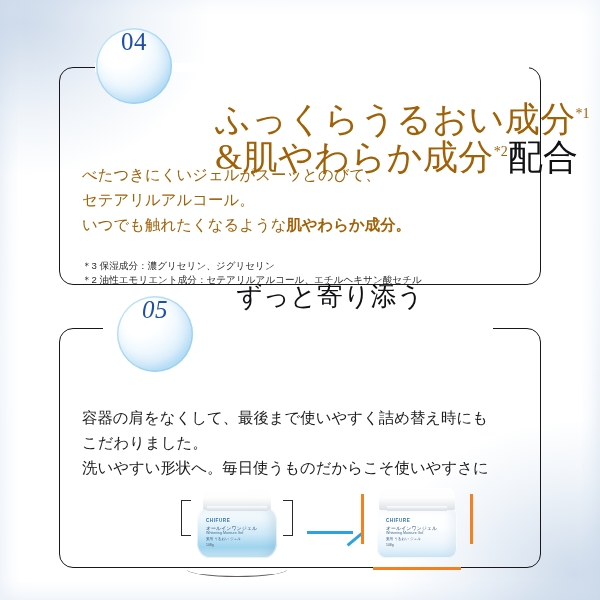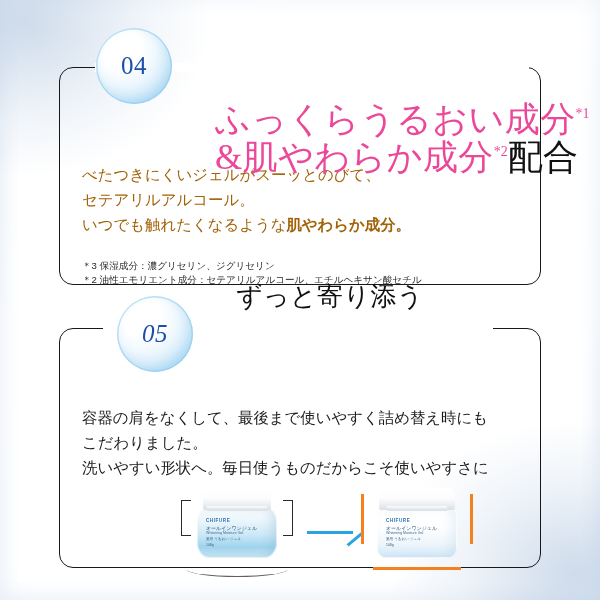--- a/index.html
+++ b/index.html
@@ -69,21 +69,21 @@
   
   .badge {
     position: absolute;
     width: 76px;
     height: 76px;
     border-radius: 50%;
     background:
       radial-gradient(circle at 32% 26%, #ffffff 0%, #ffffff 26%, #f2f9fe 45%, #dff0fb 63%, #bfe3f8 80%, #eaf6fd 93%, #ffffff 100%);
     box-shadow: inset 0 0 0 1.4px rgba(133,200,237,.55), inset -4px -5px 12px rgba(120,190,232,.30);
     display: flex;
-    align-items: center;
+    align-items: flex-start;
     justify-content: center;
     z-index: 4;
   }
   .badge::after {
     content: "";
     position: absolute;
     left: 16%; top: 12%;
     width: 34%; height: 24%;
     border-radius: 50%;
     background: radial-gradient(ellipse at 40% 40%, rgba(255,255,255,.95), rgba(255,255,255,0) 70%);
@@ -92,21 +92,21 @@
     position: relative;
     font-family: "Liberation Serif", "DejaVu Serif", serif;
     font-size: 25px;
     color: #1d4fa8;
     letter-spacing: 0.5px;
     z-index: 2;
   }
 
   
   .head-blue {
-    color: #ec4899;
+    color: #a16207;
   }
   .head-black {
     color: #111113;
   }
   .sup {
     font-size: .40em;
     vertical-align: super;
     letter-spacing: 0;
   }
 

